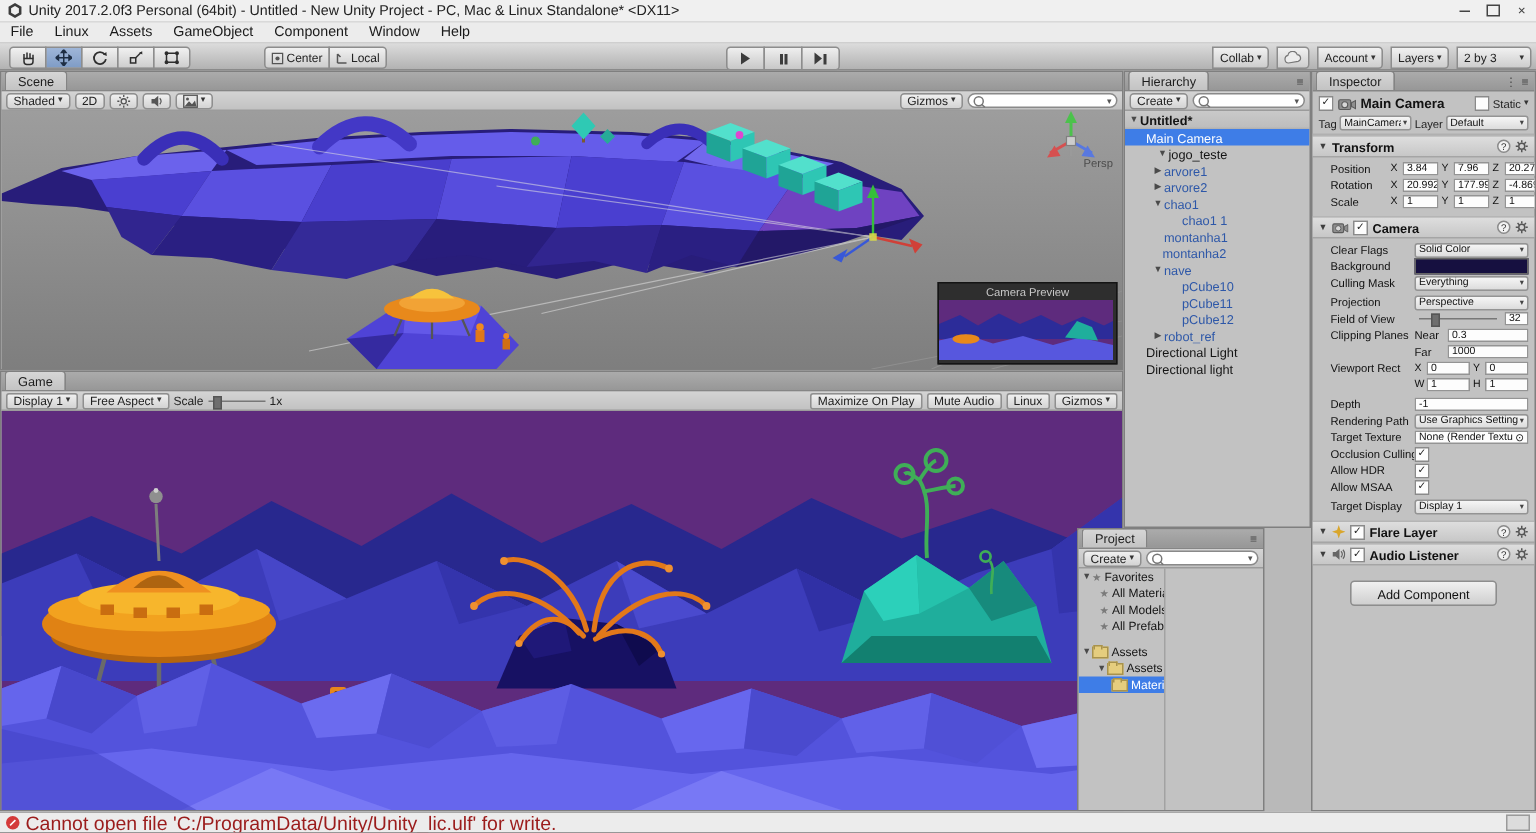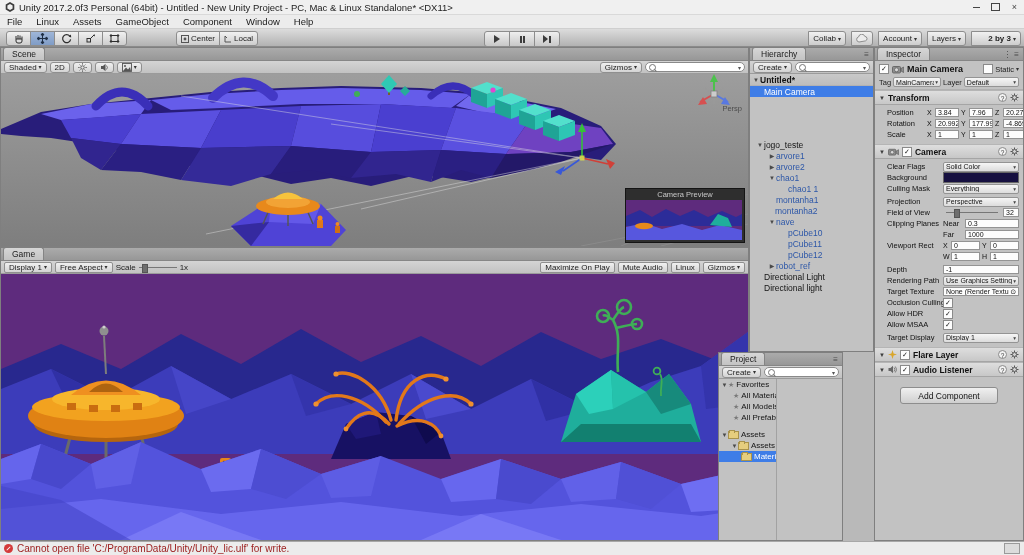--- a/index.html
+++ b/index.html
@@ -117,21 +117,21 @@
       min-width:0;overflow:hidden;white-space:nowrap;box-sizing:border-box;color:#111;}
   .axl{font-size:7px;width:6px;flex:none;}
   .ax .nf{width:24px;flex:none;}
   .swatch{flex:1;height:9px;background:#161040;border:1px solid #666;}
   .addc{display:flex;justify-content:center;margin-top:10px;}
   .addc .btn{width:96px;height:15px;background:linear-gradient(#f0f0f0,#cfcfcf);border:1px solid #8d8d8d;border-radius:3px;
              font-size:8.5px;display:flex;align-items:center;justify-content:center;color:#111;}
   .gap4{height:4px;}
   
   .statusbar{position:absolute;left:0;top:541px;width:1024px;height:14px;background:#ececec;border-top:1px solid #a8a8a8;
-             display:flex;align-items:center;font-size:10px;box-sizing:border-box;padding:0 4px;gap:4px;}
+             display:flex;align-items:center;font-size:13px;box-sizing:border-box;padding:0 4px;gap:4px;}
   .errdot{width:9px;height:9px;border-radius:50%;background:#d43a3a;position:relative;flex:none;}
   .errdot i{position:absolute;left:2px;top:4px;width:5px;height:1px;background:#fff;transform:rotate(-45deg);display:block;}
   .errtext{color:#9b1c1c;white-space:nowrap;overflow:hidden;flex:1;}
   .statbox{width:14px;height:9px;border:1px solid #9a9a9a;background:#dcdcdc;flex:none;}
   svg.icon{display:block;}
 </style>
 </head>
 <body>
 
 <div id="app">
@@ -249,21 +249,21 @@
           </svg>
       </span>
       <span class="lblb first last">
         <span>Account</span>
         <span class="ddarrow">▾</span>
       </span>
       <span class="lblb first last">
         <span>Layers</span>
         <span class="ddarrow">▾</span>
       </span>
-      <span class="lblb first last" style="width:40px;justify-content:flex-end;font-weight:bold;">
+      <span class="lblb first last" style="width:40px;justify-content:space-between;">
         <span>2 by 3</span>
         <span class="ddarrow">▾</span>
       </span>
     </span>
   </div>
 
   <div id="scenePanel" class="panel">
     <div class="tabbar">
       <span class="tab">
           <span>Scene</span>
@@ -583,21 +583,21 @@
       </span>
     </div>
     <div class="h-rows">
       <div class="h-row scene" style="padding-left:2px;">
         <span class="fold">▼</span>
         <span>Untitled*</span>
       </div>
       <div class="h-row sel" style="padding-left:14px;">
           <span>Main Camera</span>
         </div>
-      <div class="h-row" style="padding-left:6px;margin-top:42px;">
+      <div class="h-row" style="padding-left:21px;">
           <span class="fold">▼</span>
           <span>jogo_teste</span>
         </div>
       <div class="h-row prefab" style="padding-left:18px;">
           <span class="fold">▶</span>
           <span>arvore1</span>
         </div>
       <div class="h-row prefab" style="padding-left:18px;">
           <span class="fold">▶</span>
           <span>arvore2</span>

